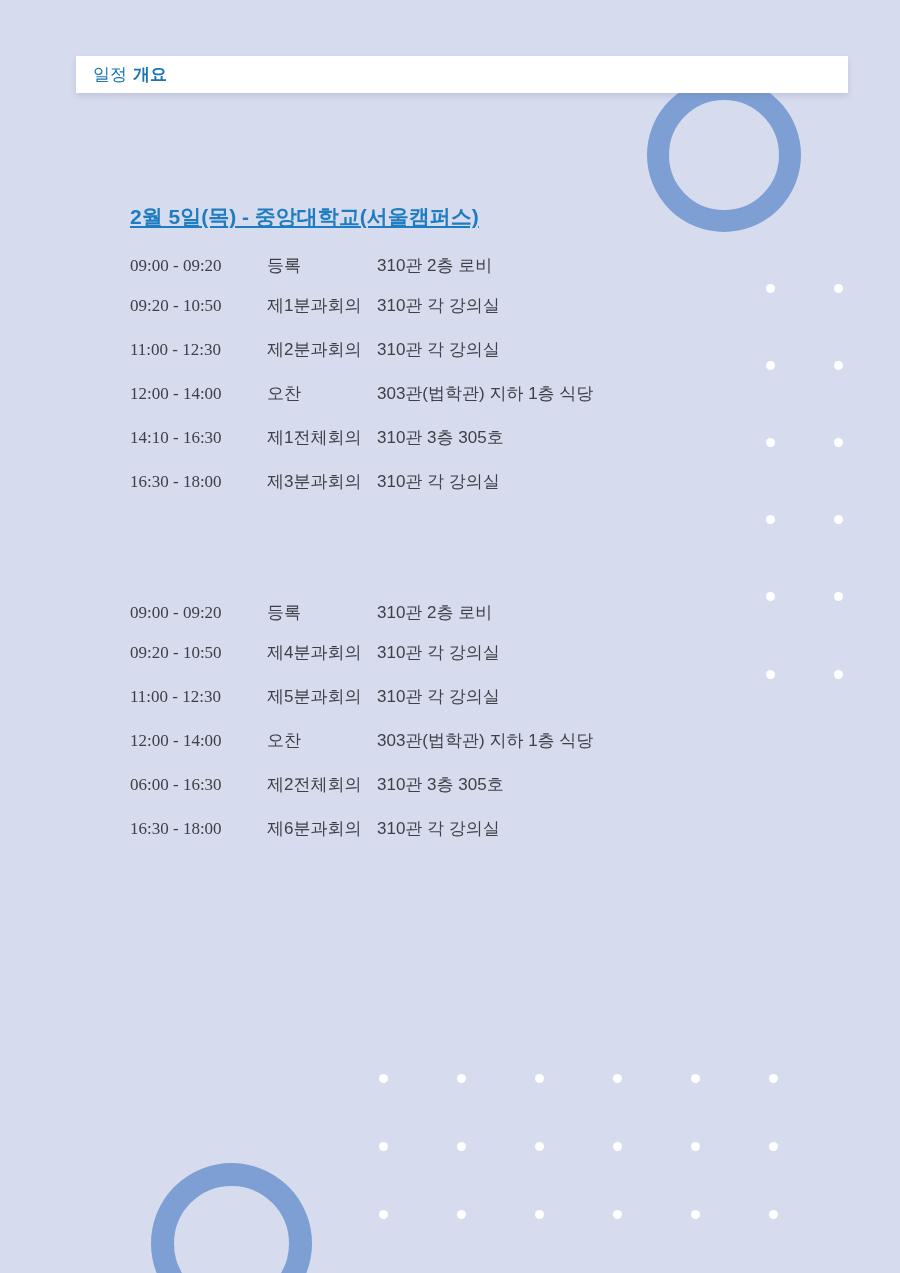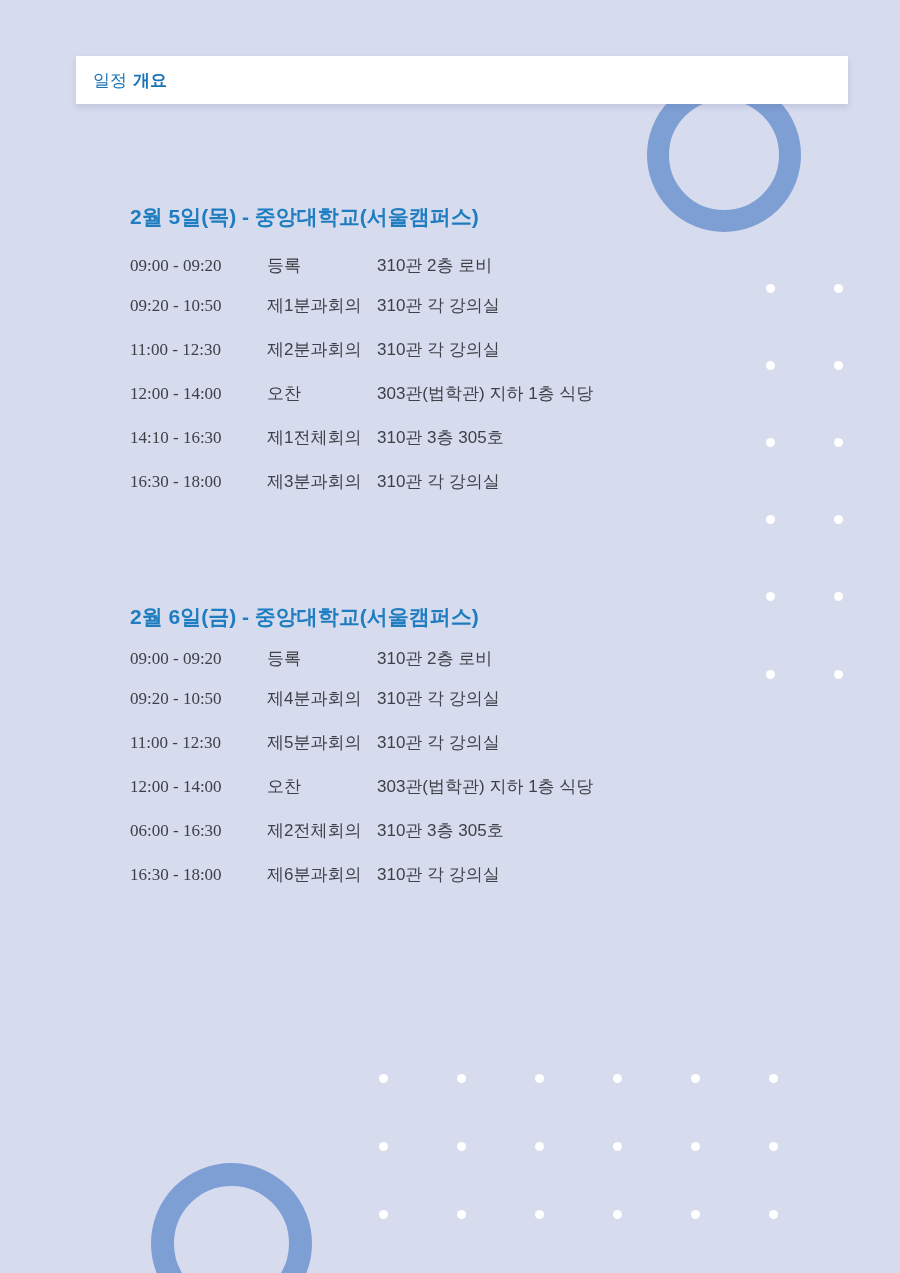--- a/index.html
+++ b/index.html
@@ -27,41 +27,42 @@
   
   .dot{
     position:absolute;
     width:9px;height:9px;border-radius:50%;
     background:#ffffff;
     z-index:1;
   }
   
   #header-bar{
     position:absolute;
-    left:76px;top:56px;width:772px;height:48px;
+    left:76px;top:56px;width:772px;height:37px;
     background:#ffffff;
     z-index:2;
     display:flex;align-items:center;
     padding-left:17px;
     box-sizing:border-box;
     box-shadow:0 3px 6px rgba(90,100,140,0.18);
     font-size:17px;
   }
   #header-bar .t1{font-weight:400;}
   #header-bar .t2{font-weight:700;margin-left:6px;}
   
   #content{
     position:absolute;left:130px;top:0;width:660px;z-index:2;
   }
   .section{position:absolute;left:0;width:660px;}
   #section-0{top:204px;}
   #section-1{top:604px;}
   .sec-title{
     font-size:21px;font-weight:700;line-height:25px;
     margin:0;
+    text-decoration:underline;
   }
   #section-0 .sec-title{margin-bottom:28px;}
   #section-1 .sec-title{margin-bottom:21px;}
   .row{
     display:flex;
     height:18px;line-height:18px;
     font-size:17px;
     margin-bottom:26px;
     white-space:nowrap;
   }
@@ -144,21 +145,20 @@
           <span class="col-place">310관 3층 305호</span>
         </div>
         <div class="row">
           <span class="col-time">16:30 - 18:00</span>
           <span class="col-event">제3분과회의</span>
           <span class="col-place">310관 각 강의실</span>
         </div>
       </div>
   </div>
   <div class="section" id="section-1">
-    <h2 class="sec-title" style="color: rgb(30, 125, 192);">2월 6일(금) - 중앙대학교(서울캠퍼스)</h2>
     <div class="rows">
         <div class="row">
           <span class="col-time">09:00 - 09:20</span>
           <span class="col-event">등록</span>
           <span class="col-place">310관 2층 로비</span>
         </div>
         <div class="row">
           <span class="col-time">09:20 - 10:50</span>
           <span class="col-event">제4분과회의</span>
           <span class="col-place">310관 각 강의실</span>

